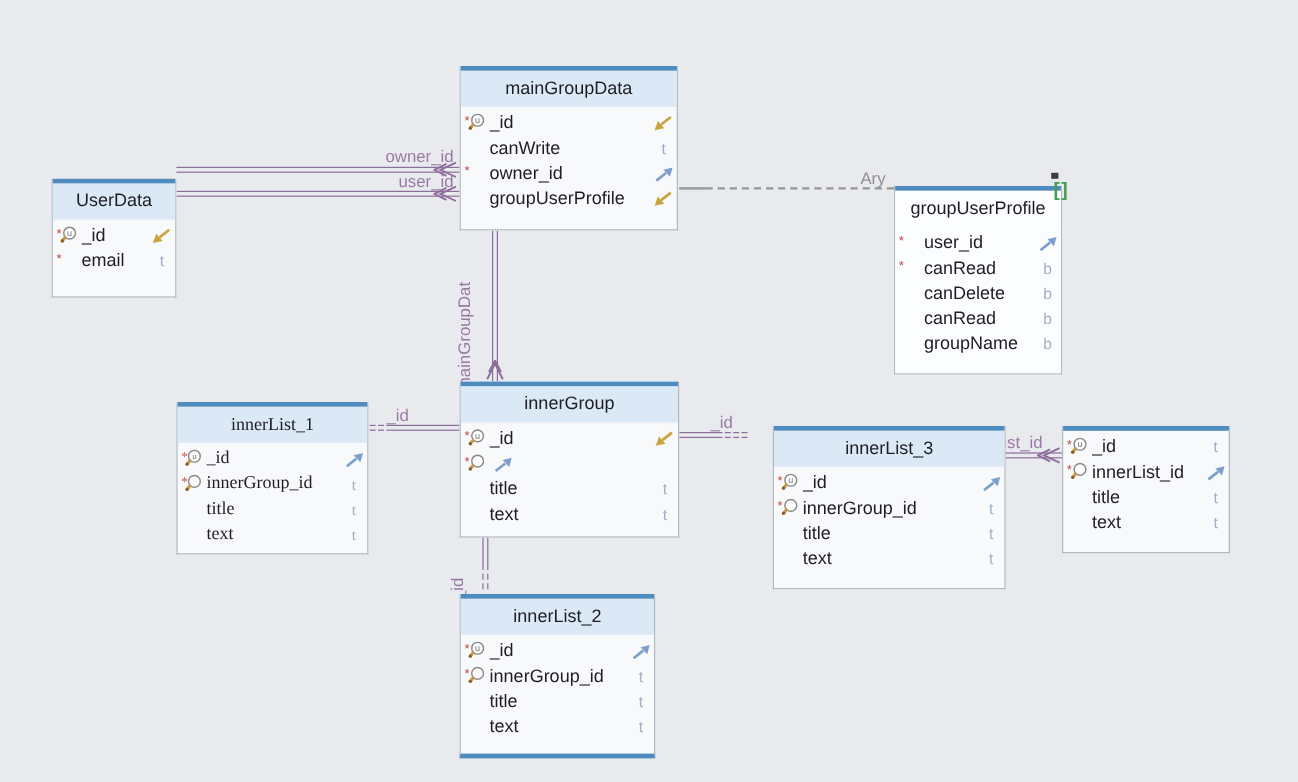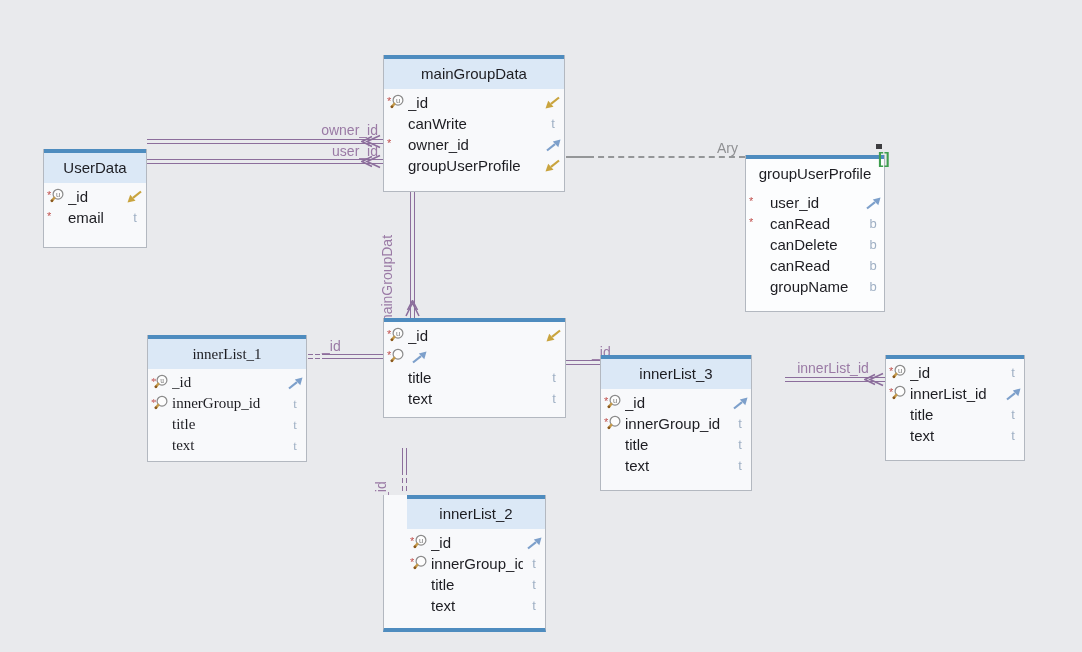--- a/index.html
+++ b/index.html
@@ -14,21 +14,21 @@
          background:#dbe8f6;white-space:nowrap;overflow:hidden;}
   .thead.plain{background:#fcfdfe;}
   .tbody{padding:3px 0 12px 0;}
   .row{position:relative;height:21px;line-height:21px;display:flex;align-items:center;}
   .gut{width:24px;flex:0 0 24px;position:relative;height:21px;}
   .req{position:absolute;left:3px;top:-1px;font-size:11px;color:#c0504d;}
   .mag{position:absolute;left:6px;top:2px;}
   .fname{font-size:15px;color:#1d1d22;white-space:nowrap;flex:1 1 auto;overflow:hidden;}
   .adorn{flex:0 0 22px;width:22px;text-align:center;font-size:13px;color:#9fb0c4;height:21px;
          display:flex;align-items:center;justify-content:center;}
-  .blue-bottom{border-bottom:4px solid #4e8cbf;padding-left:23px;}
+  .blue-bottom{border-bottom:4px solid #4e8cbf;}
 
   
   .dline{position:absolute;height:5px;box-sizing:border-box;
          border-top:1.6px solid #8c6e9c;border-bottom:1.6px solid #8c6e9c;z-index:1;}
   .dline-v{position:absolute;width:5px;box-sizing:border-box;
          border-left:1.6px solid #8c6e9c;border-right:1.6px solid #8c6e9c;z-index:1;}
   .dashbit{position:absolute;height:5px;width:5px;box-sizing:border-box;
          border-top:1.6px solid #8c6e9c;border-bottom:1.6px solid #8c6e9c;z-index:1;}
   .dashbit-v{position:absolute;width:5px;height:5px;box-sizing:border-box;
          border-left:1.6px solid #8c6e9c;border-right:1.6px solid #8c6e9c;z-index:1;}
@@ -228,20 +228,21 @@
       <div class="row">
         <span class="gut"></span>
         <span class="fname">groupName</span>
         <span class="adorn">b</span>
       </div>
     </div>
   </div>
 
   <div class="table" style="left:383px;top:318px;width:183px;">
     <div class="tbar"></div>
+    <div class="thead">innerGroup</div>
     <div class="tbody" style="padding-bottom:8px;">
       <div class="row">
         <span class="gut">
             <span class="req">*</span>
           <svg class="mag" width="16" height="15">
               <use href="#ic-mag"></use>
               <text x="8" y="8.6" font-size="7.5" fill="#777" text-anchor="middle">u</text>
             </svg>
           </span>
         <span class="fname">_id</span>
@@ -354,21 +355,21 @@
         <span class="adorn">t</span>
       </div>
       <div class="row">
         <span class="gut"></span>
         <span class="fname">text</span>
         <span class="adorn">t</span>
       </div>
     </div>
   </div>
 
-  <div class="table" style="left:600px;top:355px;width:152px;">
+  <div class="table" style="left:644px;top:355px;width:194px;">
     <div class="tbar"></div>
     <div class="thead">innerList_3</div>
     <div class="tbody" style="padding-bottom:14px;">
       <div class="row">
         <span class="gut">
             <span class="req">*</span>
           <svg class="mag" width="16" height="15">
               <use href="#ic-mag"></use>
               <text x="8" y="8.6" font-size="7.5" fill="#777" text-anchor="middle">u</text>
             </svg>

